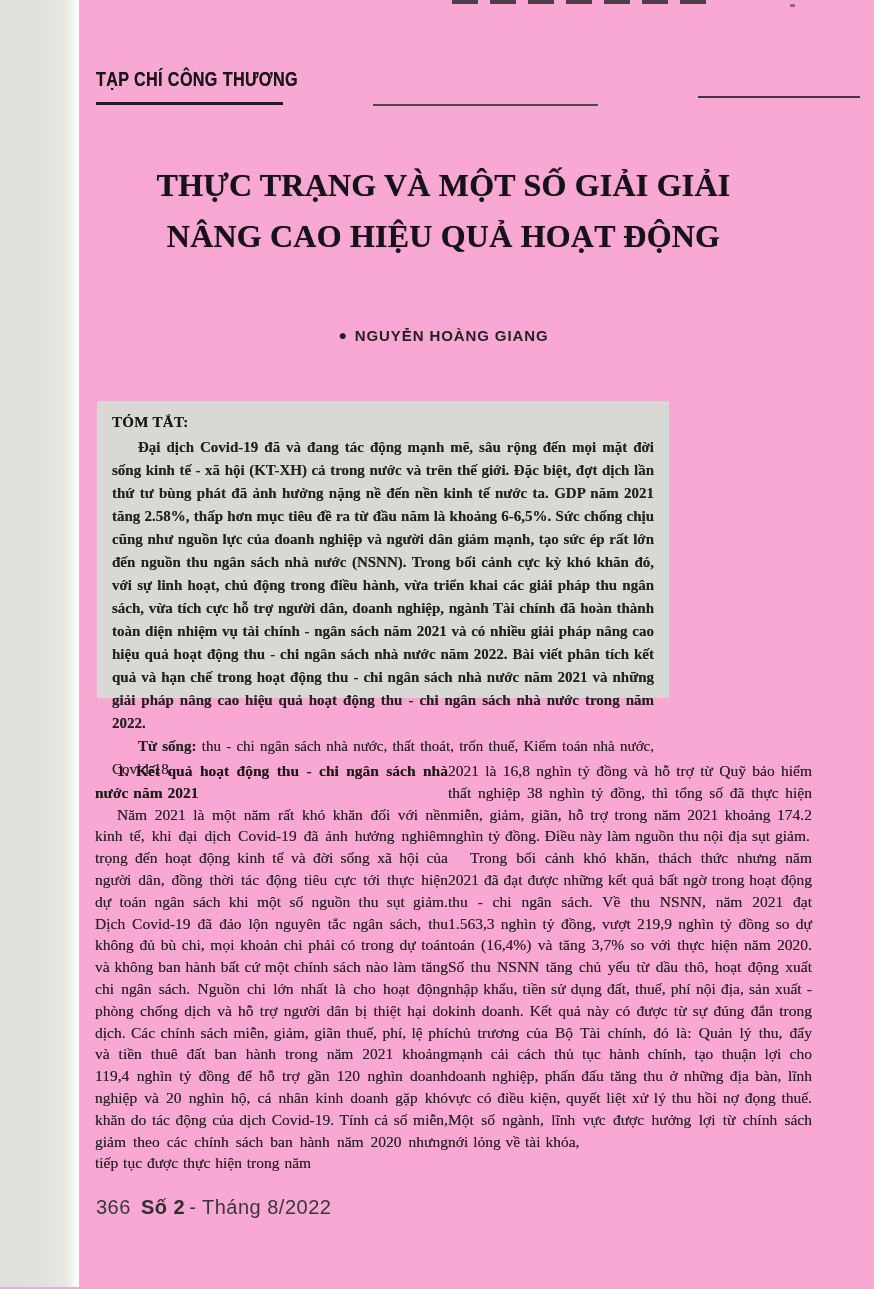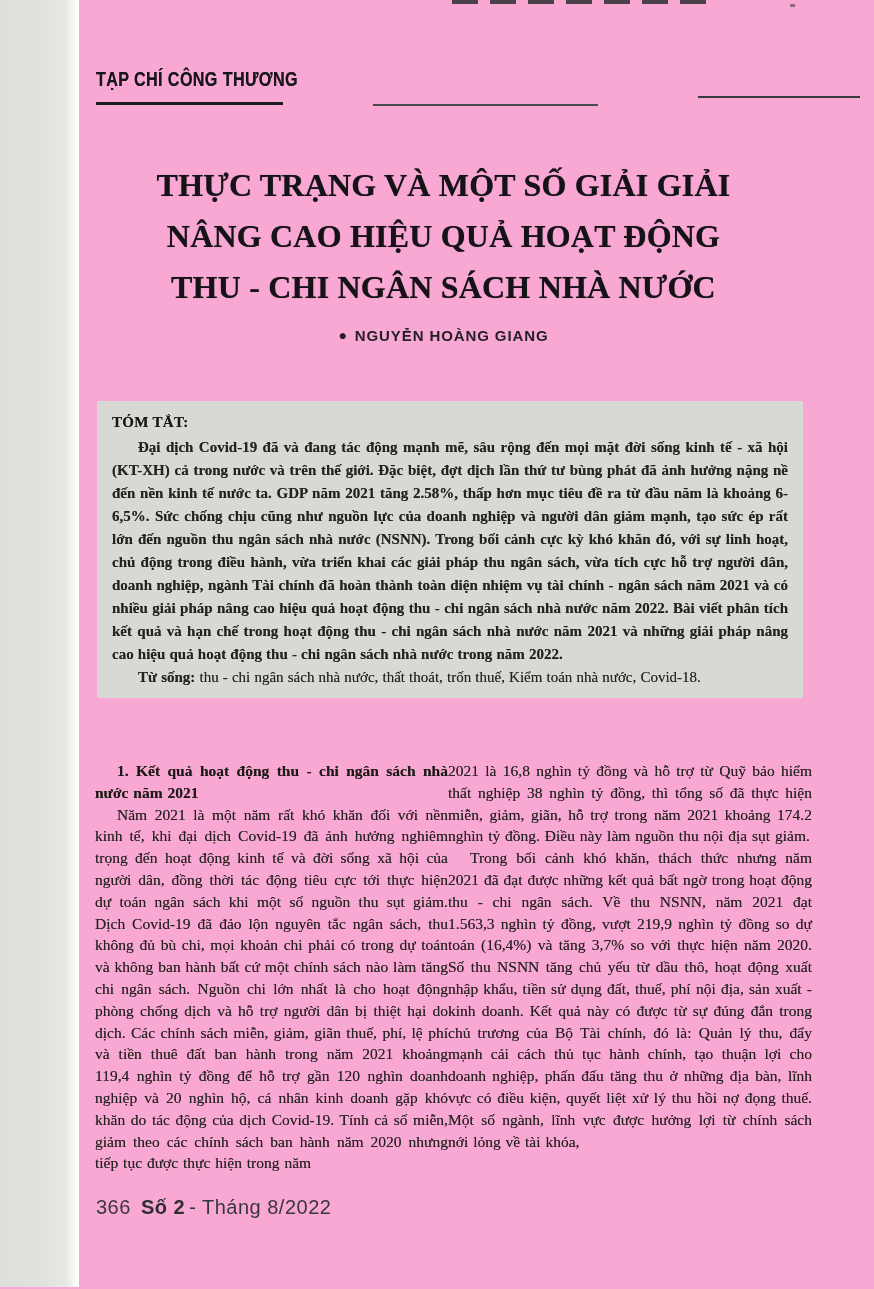--- a/index.html
+++ b/index.html
@@ -54,21 +54,21 @@
   
   .author-line{
     position:absolute;left:80px;top:327px;width:727px;text-align:center;
     font-family:"Liberation Sans", sans-serif;font-weight:bold;font-size:15px;
     letter-spacing:.9px;color:#232126;
   }
   .author-line .bullet{font-size:14px;margin-right:7px;position:relative;top:-1px;}
 
   
   .abstract-box{
-    position:absolute;left:97px;top:401px;width:706px;height:297px;
+    position:absolute;left:97px;top:401px;width:572px;height:297px;
     background:var(--abstract-bg);
     box-sizing:border-box;padding:13px 15px 0 15px;
   }
   .abstract-label{
     font-weight:bold;font-size:15px;letter-spacing:.3px;color:#191714;
     text-shadow:0 0 .5px rgba(20,18,16,.6);
   }
   .abstract-body{
     margin:5px 0 0 0;font-size:15px;line-height:23px;text-align:justify;
     text-indent:26px;word-spacing:.4px;color:#242220;
@@ -116,21 +116,20 @@
   <div class="top-dot"></div>
 
   <div class="journal-name">TẠP CHÍ CÔNG THƯƠNG</div>
   <div class="rule rule-a"></div>
   <div class="rule rule-b"></div>
   <div class="rule rule-c"></div>
 
   <div class="article-title">
     <div>THỰC TRẠNG VÀ MỘT SỐ GIẢI GIẢI</div>
     <div>NÂNG CAO HIỆU QUẢ HOẠT ĐỘNG</div>
-    <div>THU - CHI NGÂN SÁCH NHÀ NƯỚC</div>
   </div>
 
   <div class="author-line">
     <span class="bullet">●</span><span>NGUYỄN HOÀNG GIANG</span>
   </div>
 
   <div class="abstract-box">
     <div class="abstract-label">TÓM TẮT:</div>
     <p class="abstract-body">Đại dịch Covid-19 đã và đang tác động mạnh mẽ, sâu rộng đến mọi mặt đời sống kinh tế - xã hội (KT-XH) cả trong nước và trên thế giới. Đặc biệt, đợt dịch lần thứ tư bùng phát đã ảnh hưởng nặng nề đến nền kinh tế nước ta. GDP năm 2021 tăng 2.58%, thấp hơn mục tiêu đề ra từ đầu năm là khoảng 6-6,5%. Sức chống chịu cũng như nguồn lực của doanh nghiệp và người dân giảm mạnh, tạo sức ép rất lớn đến nguồn thu ngân sách nhà nước (NSNN). Trong bối cảnh cực kỳ khó khăn đó, với sự linh hoạt, chủ động trong điều hành, vừa triển khai các giải pháp thu ngân sách, vừa tích cực hỗ trợ người dân, doanh nghiệp, ngành Tài chính đã hoàn thành toàn diện nhiệm vụ tài chính - ngân sách năm 2021 và có nhiều giải pháp nâng cao hiệu quả hoạt động thu - chi ngân sách nhà nước năm 2022. Bài viết phân tích kết quả và hạn chế trong hoạt động thu - chi ngân sách nhà nước năm 2021 và những giải pháp nâng cao hiệu quả hoạt động thu - chi ngân sách nhà nước trong năm 2022.</p>
     <p class="abstract-keywords"><span class="kw-label">Từ sống:</span><span> thu - chi ngân sách nhà nước, thất thoát, trốn thuế, Kiểm toán nhà nước, Covid-18.</span></p>

